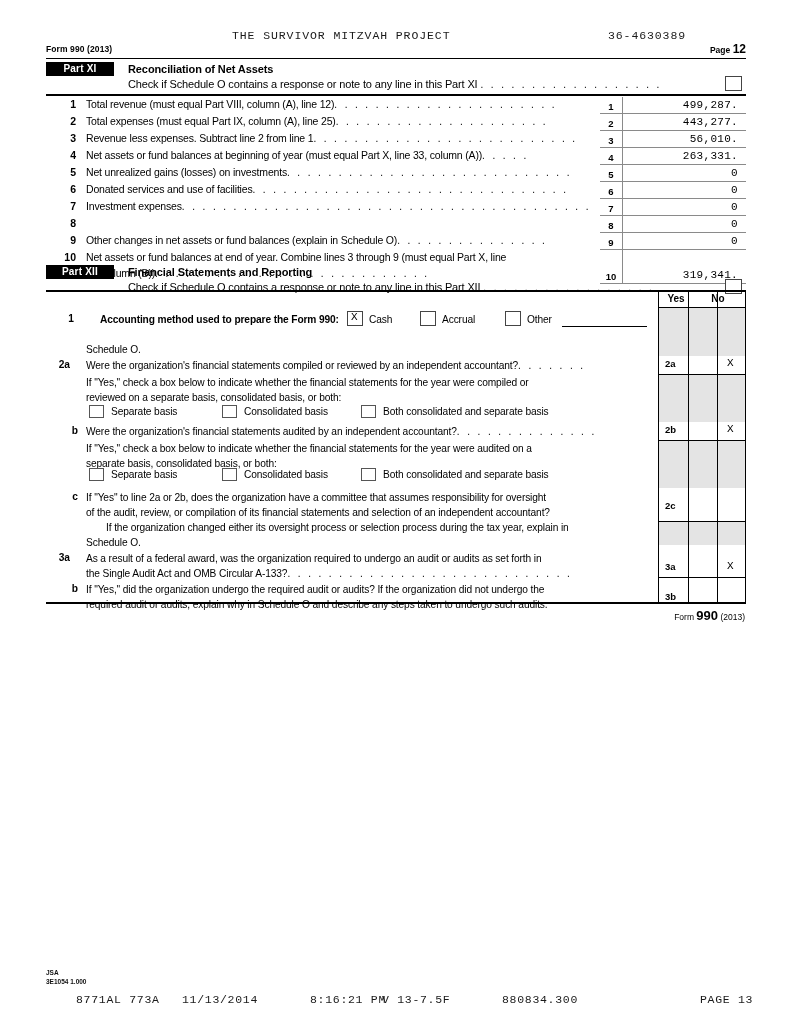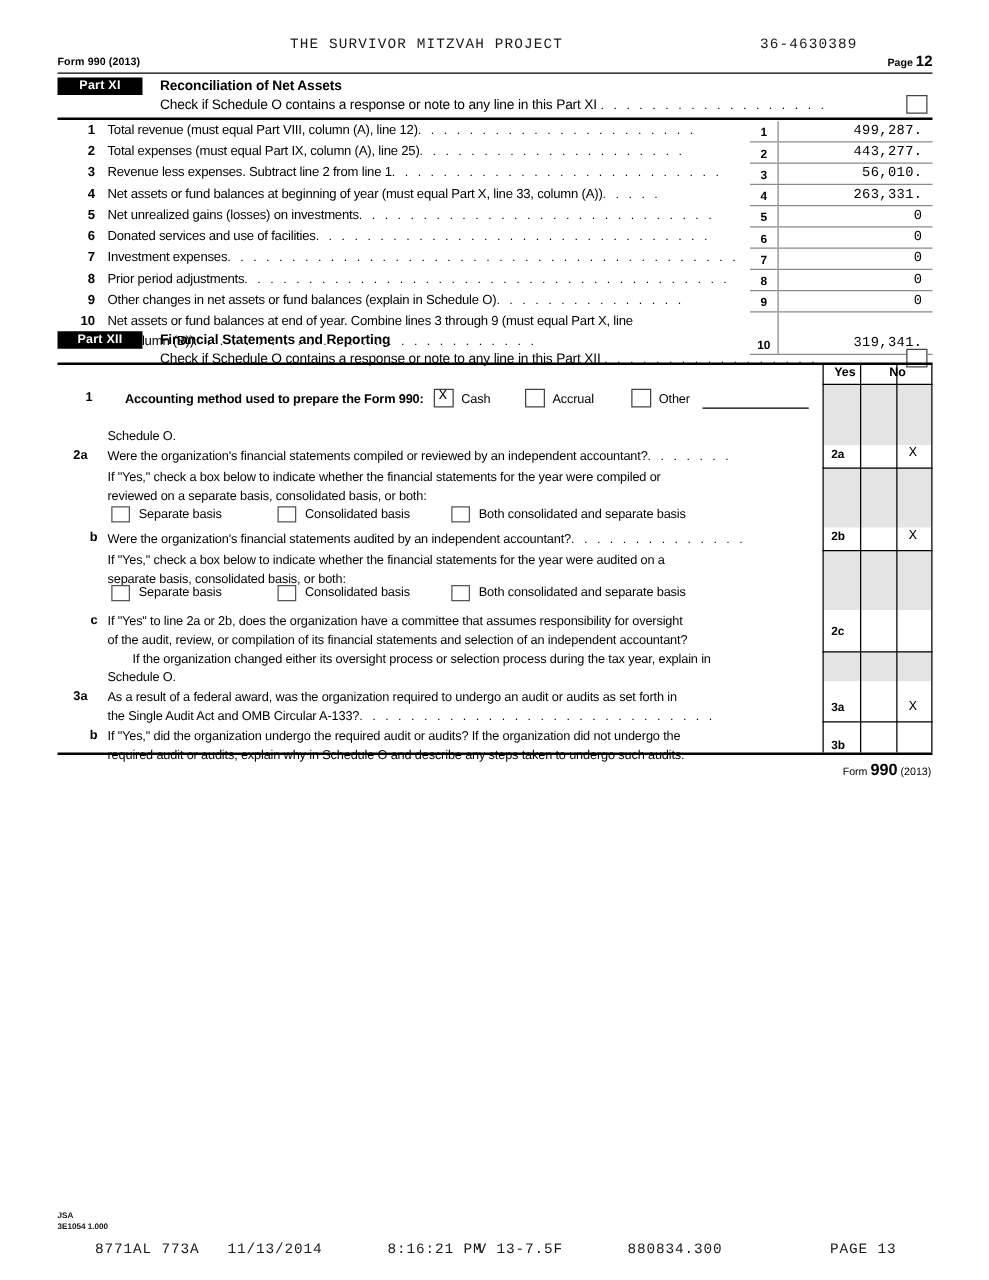--- a/index.html
+++ b/index.html
@@ -361,21 +361,20 @@
     <div class="xi-row">
       <div class="xi-num">6</div>
       <div class="xi-text"><span>Donated services and use of facilities</span><span class="leader">. . . . . . . . . . . . . . . . . . . . . . . . . . . . . . .</span></div>
     </div>
     <div class="xi-row">
       <div class="xi-num">7</div>
       <div class="xi-text"><span>Investment expenses</span><span class="leader">. . . . . . . . . . . . . . . . . . . . . . . . . . . . . . . . . . . . . . . .</span></div>
     </div>
     <div class="xi-row">
       <div class="xi-num">8</div>
-      <div class="xi-text"><span>Prior period adjustments</span><span class="leader">. . . . . . . . . . . . . . . . . . . . . . . . . . . . . . . . . . . . . .</span></div>
     </div>
     <div class="xi-row">
       <div class="xi-num">9</div>
       <div class="xi-text"><span>Other changes in net assets or fund balances (explain in Schedule O)</span><span class="leader">. . . . . . . . . . . . . . .</span></div>
     </div>
 
     <div class="xi-row" style="height:34px;">
       <div class="xi-num">10</div>
       <div class="xi-text">Net assets or fund balances at end of year. Combine lines 3 through 9 (must equal Part X, line</div>
       <div class="xi-text" style="top:17px;"><span>33, column (B))</span><span class="leader">. . . . . . . . . . . . . . . . . . . . . . . . . . .</span></div>
@@ -541,16 +540,16 @@
     <div>JSA</div>
     <div>3E1054 1.000</div>
   </div>
 
   <div class="printline">
     <span style="left:76px;">8771AL 773A</span>
     <span style="left:182px;">11/13/2014</span>
     <span style="left:282px;margin-left:28px;">8:16:21 PM</span>
     <span style="left:382px;">V 13-7.5F</span>
     <span style="left:502px;">880834.300</span>
-    <span style="left:664px;">PAGE 13</span>
+    <span style="left:700px;">PAGE 13</span>
   </div>
 
 </div>
 
 </body></html>

